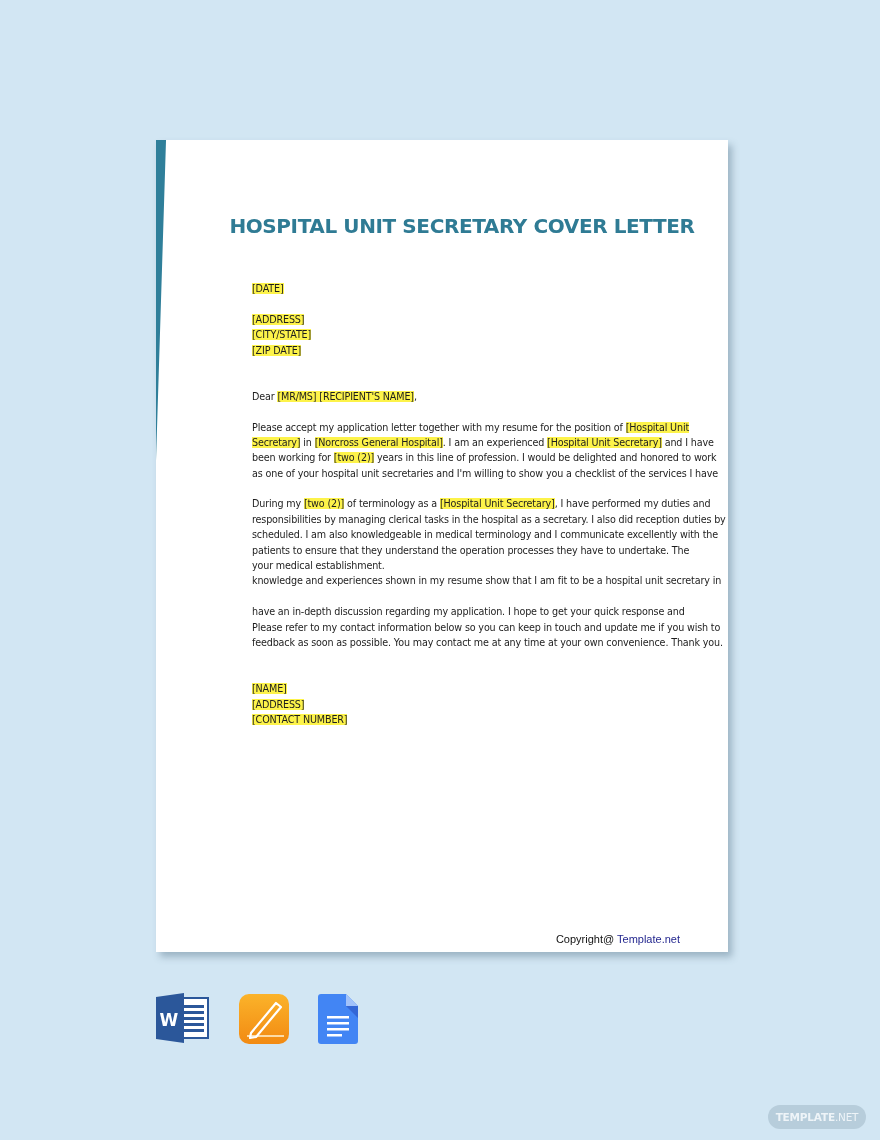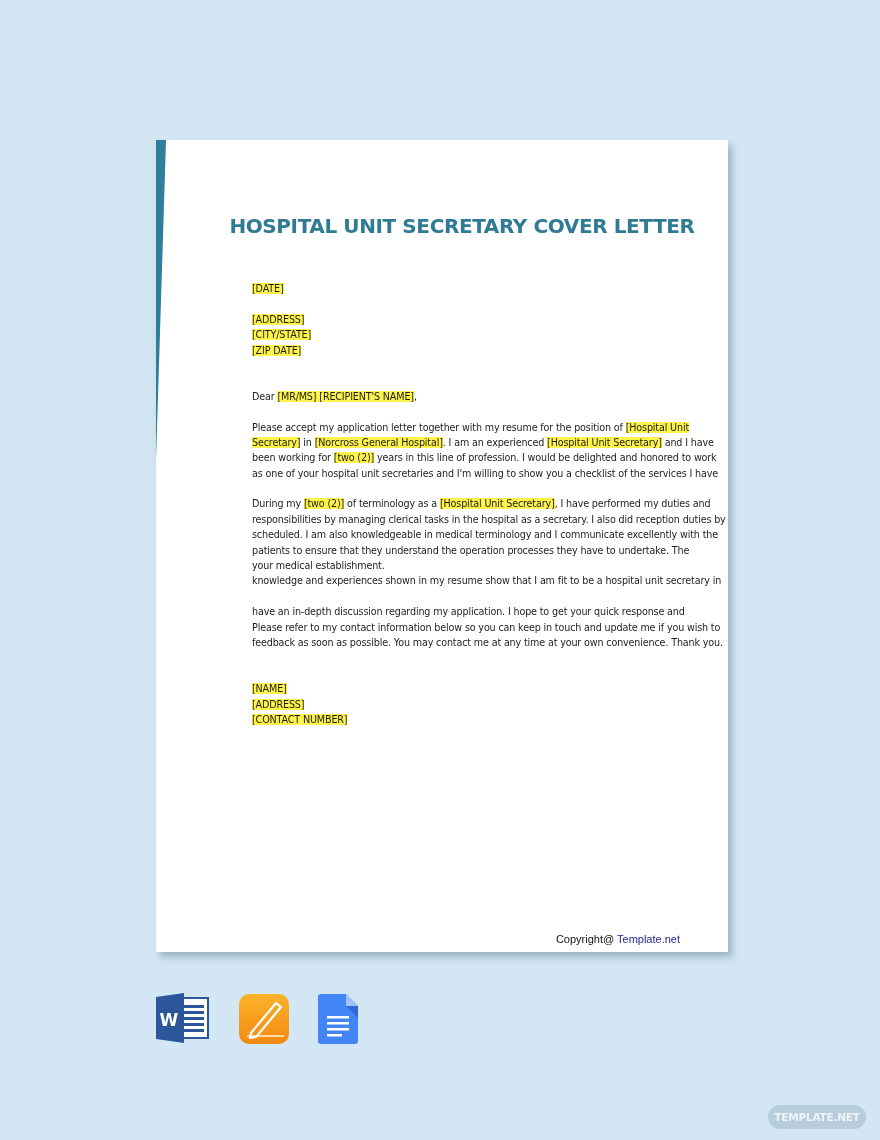--- a/index.html
+++ b/index.html
@@ -45,21 +45,21 @@
   .footer-copy .link { color: #24278f; }
   .app-icons { position: absolute; left: 156px; top: 993px; height: 52px; }
   .app-icon { position: absolute; top: 0; }
   .badge {
     position: absolute; left: 768px; top: 1105px;
     width: 98px; height: 24px; border-radius: 12px;
     background: #b7cddb; color: #eef4f8;
     font-family: "DejaVu Sans", sans-serif; font-weight: bold; font-size: 10.5px;
     line-height: 24px; text-align: center; letter-spacing: -0.2px;
   }
-  .badge .thin { font-weight: bold; }
+  .badge .thin { font-weight: normal; }
 </style>
 </head>
 <body>
 
 <div class="page">
   <div class="accent-stripe"></div>
 
   <div class="title">HOSPITAL UNIT SECRETARY COVER LETTER</div>
 
   <div class="body-text">

